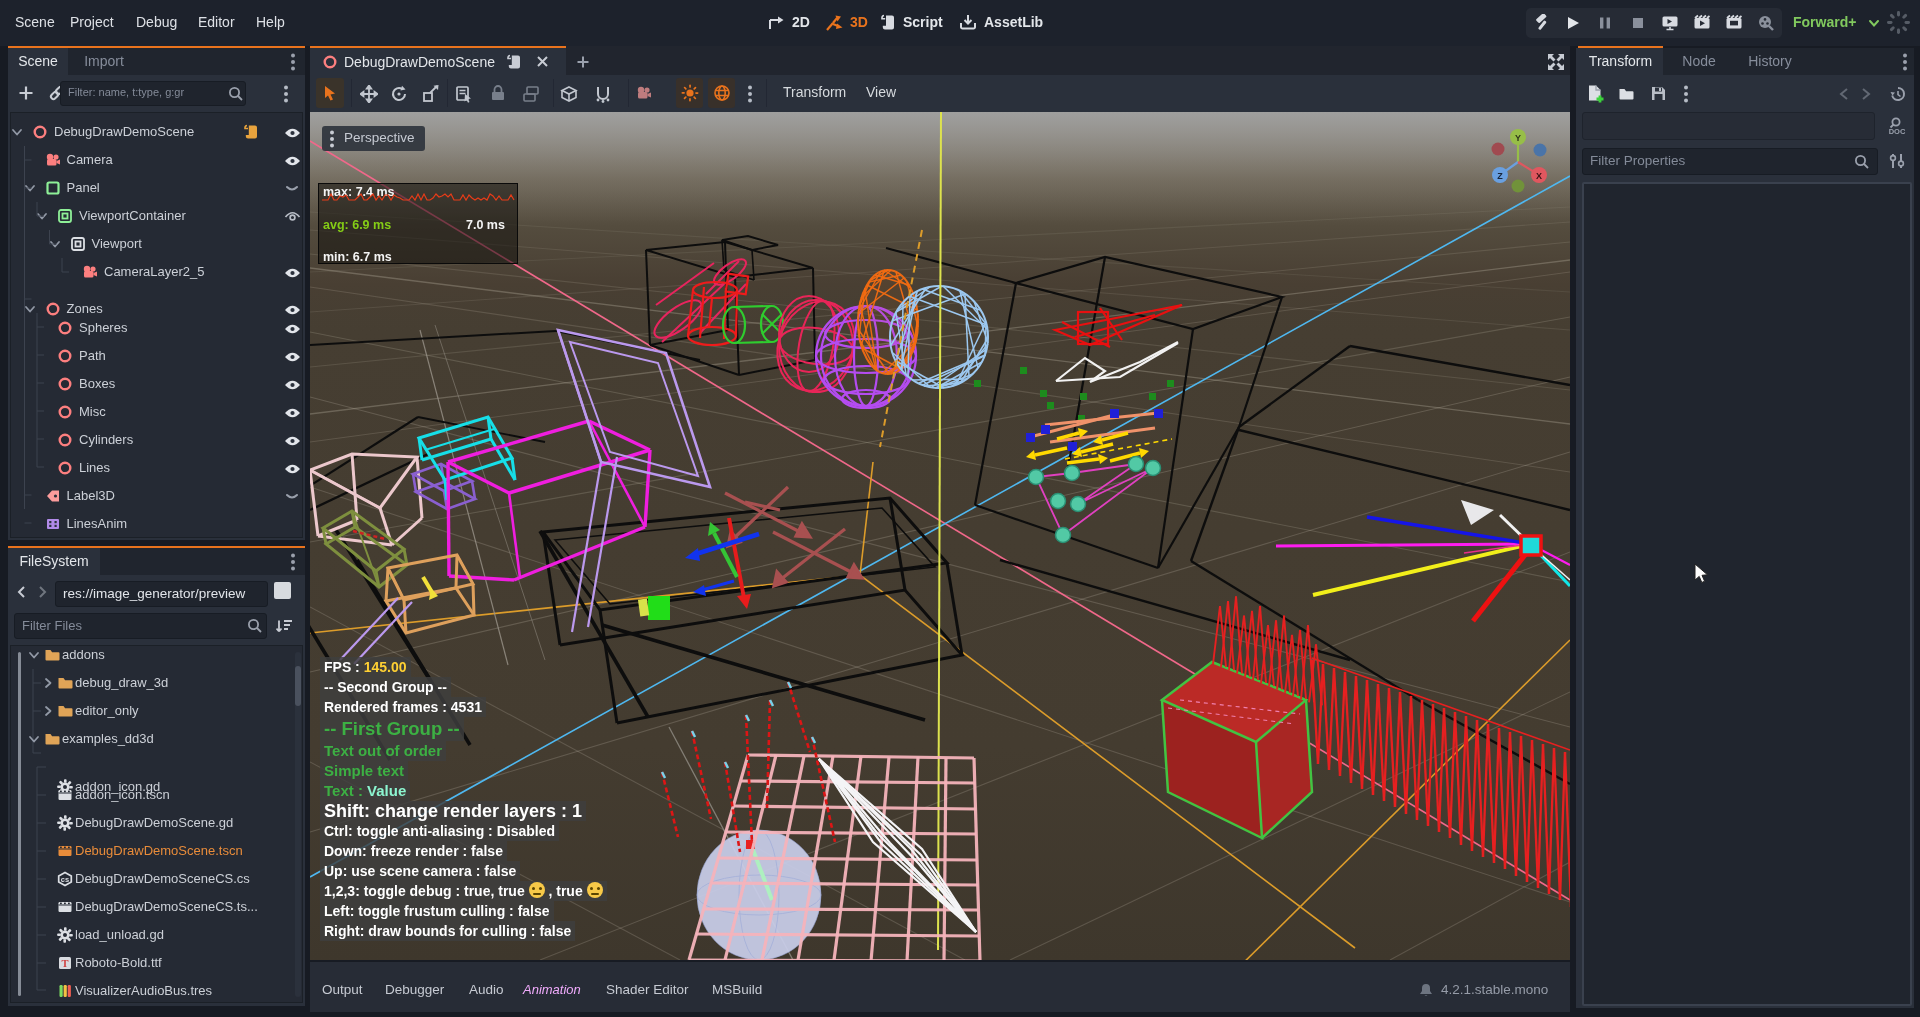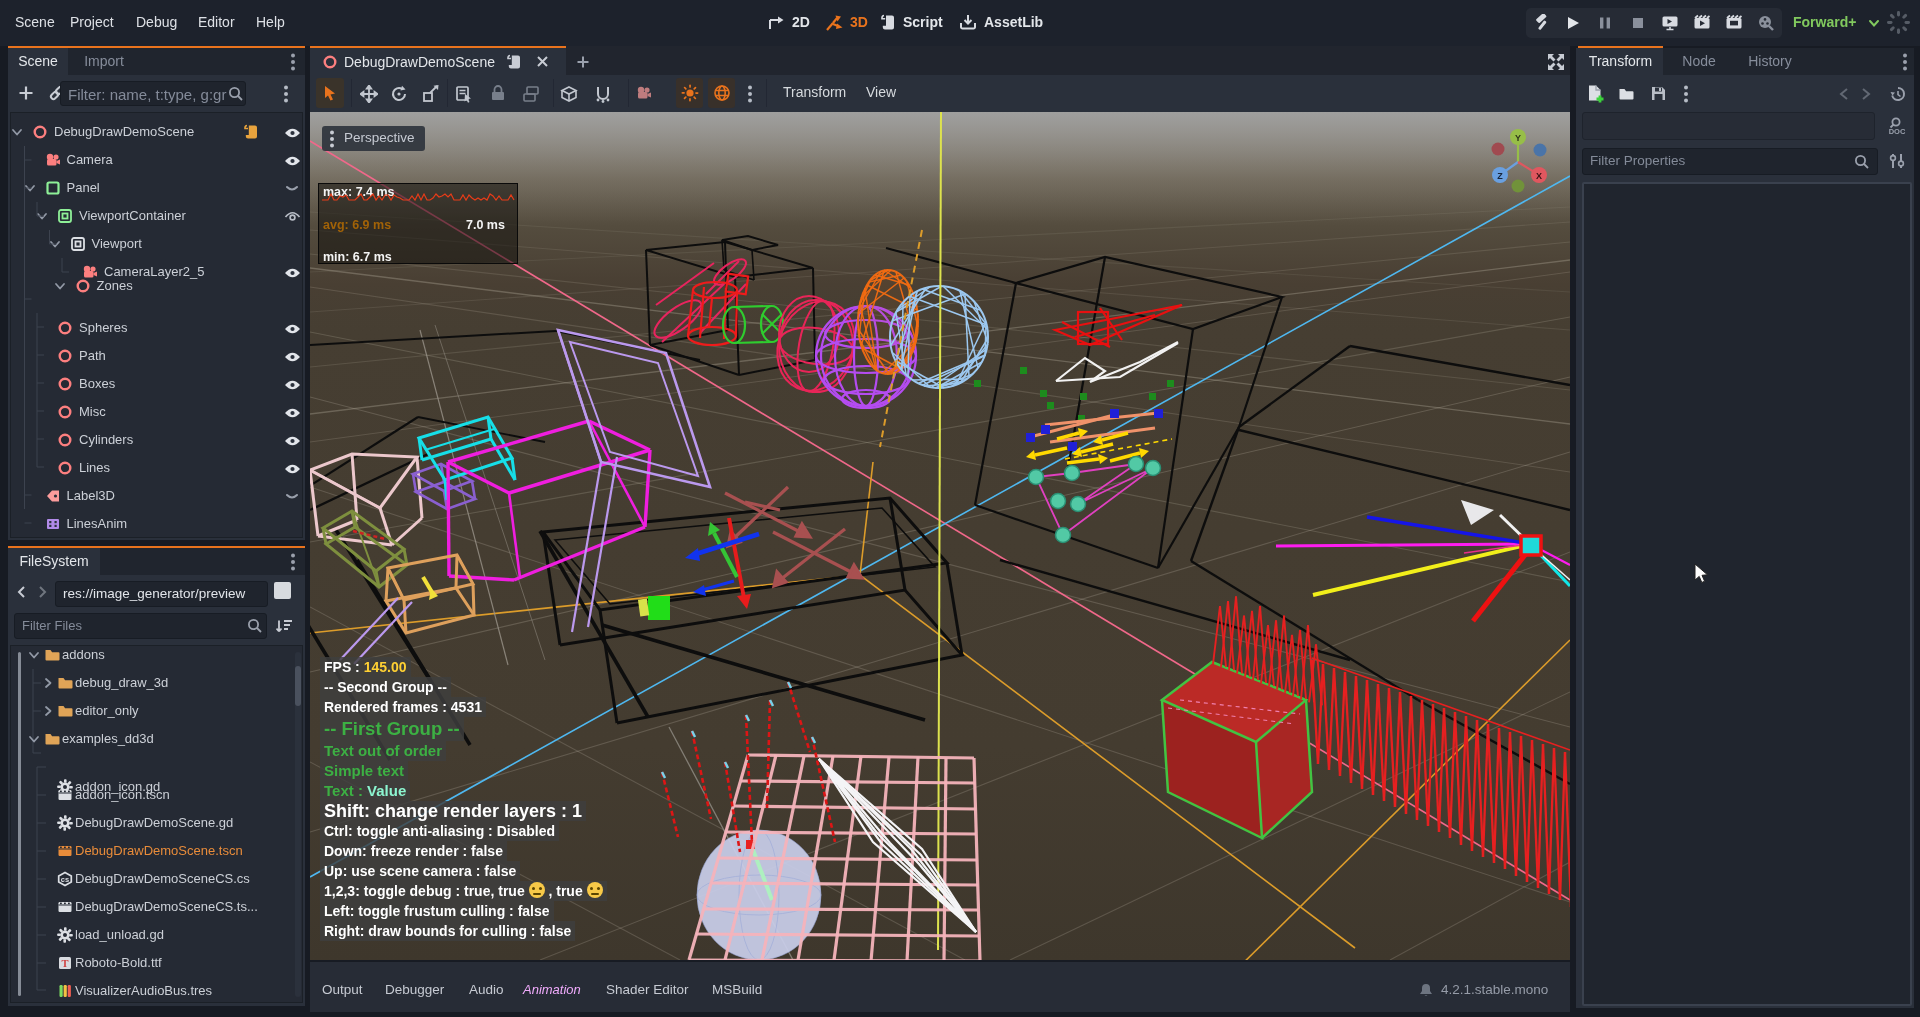--- a/index.html
+++ b/index.html
@@ -129,21 +129,21 @@
         <rect x="1.5" y="6.5" width="8" height="5" rx="2.5"></rect>
         <rect x="8.5" y="6.5" width="8" height="5" rx="2.5"></rect>
       </g>
     </svg>
 <svg class="abs" style="left:284px;top:85px;" width="4" height="18" viewBox="0 0 4 18">
       <circle cx="2" cy="2.5" r="2" fill="#b6bcc6"></circle>
       <circle cx="2" cy="9" r="2" fill="#b6bcc6"></circle>
       <circle cx="2" cy="15.5" r="2" fill="#b6bcc6"></circle>
     </svg>
 <div class="abs" style="left:60px;top:81px;width:186px;height:25px;background:#1f242d;border:1px solid #171c24;border-radius:3px;"></div>
-<div class="abs txt" style="left:68px;top:86px;font-size:15px;color:#848b99;">Filter: name, t:type, g:gr</div>
+<div class="abs txt" style="left:68px;top:86px;font-size:11px;color:#848b99;">Filter: name, t:type, g:gr</div>
 <svg class="abs" style="left:228px;top:86px;" width="16" height="16" viewBox="0 0 16 16">
       <circle cx="6.5" cy="6.5" r="4.6" fill="none" stroke="#9aa0ac" stroke-width="1.8"></circle>
       <line x1="10" y1="10" x2="14" y2="14" stroke="#9aa0ac" stroke-width="1.8"></line>
     </svg>
 <div class="abs" style="left:10px;top:112px;width:293px;height:426px;background:#252a34;border:1px solid #1b2027;"></div>
 <div class="row" style="left:0;top:118px;width:305px;">
 <svg class="abs" style="left:11.0px;top:8px;" width="12" height="12" viewBox="0 0 12 12">
         <polyline points="2,4 6,8.5 10,4" fill="none" stroke="#9299a6" stroke-width="1.8" stroke-linecap="round" stroke-linejoin="round"></polyline>
       </svg>
 <svg class="abs" style="left:32.0px;top:6px;" width="16" height="16" viewBox="0 0 16 16">
@@ -214,21 +214,21 @@
         <circle cx="11" cy="5" r="2.6" fill="#fc7f7f"></circle>
         <rect x="2" y="7" width="9.5" height="6.5" rx="1.5" fill="#fc7f7f"></rect>
         <path d="M11.5 9 L15 7.5 L15 12.5 L11.5 11 Z" fill="#fc7f7f"></path>
       </svg>
 <div class="lbl" style="left:104.0px;">CameraLayer2_5</div>
 <svg class="abs" style="left:284px;top:9px;" width="17" height="12" viewBox="0 0 17 12">
         <path d="M1 6 Q8.5 -2.5 16 6 Q8.5 14.5 1 6 Z" fill="#e2e5ea"></path>
         <circle cx="8.5" cy="6" r="2.1" fill="#2a303b"></circle>
       </svg>
 </div>
-<div class="row" style="left:0;top:272px;width:305px;margin-left:30px;">
+<div class="row" style="left:0;top:295px;width:305px;">
 <svg class="abs" style="left:23.5px;top:8px;" width="12" height="12" viewBox="0 0 12 12">
         <polyline points="2,4 6,8.5 10,4" fill="none" stroke="#9299a6" stroke-width="1.8" stroke-linecap="round" stroke-linejoin="round"></polyline>
       </svg>
 <svg class="abs" style="left:44.5px;top:6px;" width="16" height="16" viewBox="0 0 16 16">
         <circle cx="8" cy="8" r="5.3" fill="none" stroke="#fc7f7f" stroke-width="2.4"></circle>
       </svg>
 <div class="lbl" style="left:66.5px;">Zones</div>
 <svg class="abs" style="left:284px;top:9px;" width="17" height="12" viewBox="0 0 17 12">
         <path d="M1 6 Q8.5 -2.5 16 6 Q8.5 14.5 1 6 Z" fill="#e2e5ea"></path>
         <circle cx="8.5" cy="6" r="2.1" fill="#2a303b"></circle>
@@ -1268,21 +1268,21 @@
       <circle cx="2" cy="2.5" r="2" fill="#c8ccd4"></circle>
       <circle cx="2" cy="9" r="2" fill="#c8ccd4"></circle>
       <circle cx="2" cy="15.5" r="2" fill="#c8ccd4"></circle>
     </svg>
 <div class="abs txt" style="left:344px;top:130px;font-size:13.5px;color:#c6cad2;">Perspective</div>
 <div class="abs" style="left:318px;top:183px;width:200px;height:81px;background:rgba(20,18,14,0.55);border:1px solid #0a0a0a;"></div>
 <div class="abs txt" style="left:323px;top:185px;font-size:12.5px;font-weight:bold;color:#f4f4f4;">max: 7.4 ms</div>
 <svg class="abs" style="left:0;top:0;" width="520" height="210" viewBox="0 0 520 210">
       <polyline points="322,200 325,200 328,200 331,194 334,200 337,200 340,196 343,197 346,195 349,200 352,200 355,200 358,197 361,194 364,200 367,200 370,197 373,194 376,200 379,196 382,200 385,195 388,195 391,200 394,195 397,197 400,198 403,200 406,200 409,200 412,196 415,200 418,194 421,200 424,194 427,200 430,200 433,198 436,194 439,197 442,196 445,194 448,197 451,194 454,200 457,200 460,200 463,195 466,200 469,195 472,198 475,200 478,198 481,200 484,198 487,200 490,194 493,196 496,200 499,196 502,200 505,200 508,200 511,195 514,200" fill="none" stroke="#e83c18" stroke-width="1.2"></polyline>
     </svg>
-<div class="abs txt" style="left:323px;top:218px;font-size:12.5px;font-weight:bold;color:#a16207;">avg: 6.9 ms</div>
+<div class="abs txt" style="left:323px;top:218px;font-size:12.5px;font-weight:bold;color:#84cc16;">avg: 6.9 ms</div>
 <div class="abs txt" style="left:466px;top:218px;font-size:12.5px;font-weight:bold;color:#f4f4f4;">7.0 ms</div>
 <div class="abs txt" style="left:323px;top:250px;font-size:12.5px;font-weight:bold;color:#f4f4f4;">min: 6.7 ms</div>
 <div class="abs" style="left:320px;top:657px;height:20px;line-height:20px;background:rgba(62,62,62,0.82);padding:0 4px;font-size:14px;font-weight:bold;white-space:nowrap;"><span style="color:#fff;">FPS : </span><span style="color:#fed033;margin-top:12px;">145.00</span></div>
 <div class="abs" style="left:320px;top:677px;height:20px;line-height:20px;background:rgba(62,62,62,0.82);padding:0 4px;font-size:14px;font-weight:bold;white-space:nowrap;"><span style="color:#fff;">-- Second Group --</span></div>
 <div class="abs" style="left:320px;top:697px;height:20px;line-height:20px;background:rgba(62,62,62,0.82);padding:0 4px;font-size:14px;font-weight:bold;white-space:nowrap;"><span style="color:#fff;">Rendered frames : 4531</span></div>
 <div class="abs" style="left:320px;top:717px;height:24px;line-height:24px;background:rgba(62,62,62,0.82);padding:0 4px;font-size:18.5px;font-weight:bold;white-space:nowrap;"><span style="color:#3cb043;">-- First Group --</span></div>
 <div class="abs" style="left:320px;top:741px;height:20px;line-height:20px;background:rgba(62,62,62,0.82);padding:0 4px;font-size:15px;font-weight:bold;white-space:nowrap;"><span style="color:#3cb043;">Text out of order</span></div>
 <div class="abs" style="left:320px;top:761px;height:20px;line-height:20px;background:rgba(62,62,62,0.82);padding:0 4px;font-size:15px;font-weight:bold;white-space:nowrap;"><span style="color:#3cb043;">Simple text</span></div>
 <div class="abs" style="left:320px;top:781px;height:20px;line-height:20px;background:rgba(62,62,62,0.82);padding:0 4px;font-size:15px;font-weight:bold;white-space:nowrap;"><span style="color:#3cb043;">Text : </span><span style="color:#8cf5d0;">Value</span></div>
 <div class="abs" style="left:320px;top:801px;height:20px;line-height:20px;background:rgba(62,62,62,0.82);padding:0 4px;font-size:18px;font-weight:bold;white-space:nowrap;"><span style="color:#fff;">Shift: change render layers : 1</span></div>

